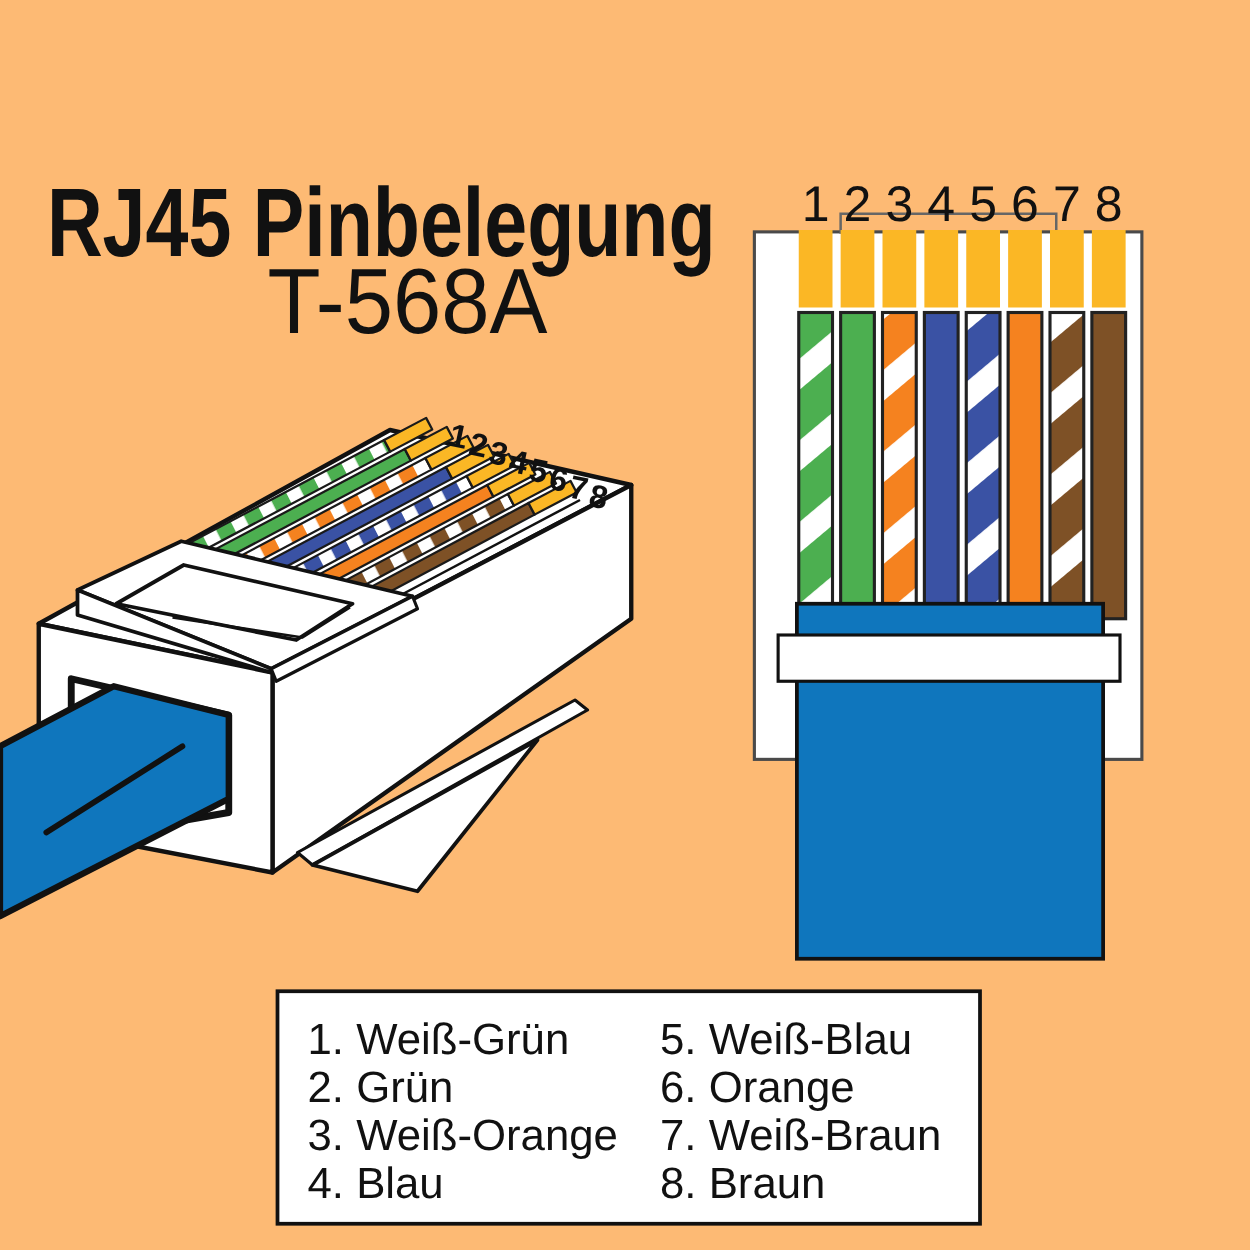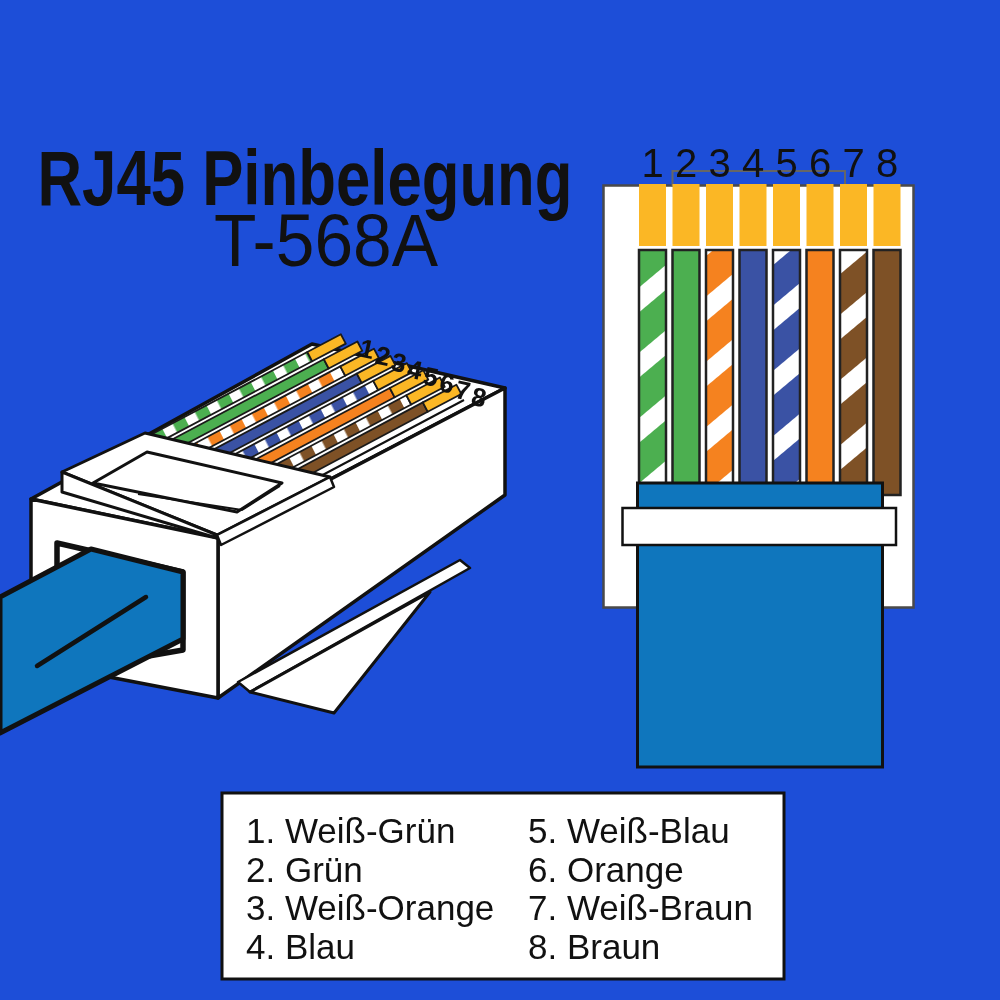--- a/index.html
+++ b/index.html
@@ -1,16 +1,16 @@
 <!DOCTYPE html>
 <html><head>
 <meta charset="utf-8">
 <style>
   html,body{margin:0;padding:0;background:#ffffff;}
-  .page{position:relative;width:1000px;height:1000px;background:#1d4ed8;overflow:hidden;}
+  .page{position:relative;width:1000px;height:1000px;background:#fdba74;overflow:hidden;}
   svg{display:block;}
   text{font-family:"Liberation Sans","DejaVu Sans",sans-serif;fill:#111;}
   .title-main{font-weight:bold;}
 </style>
 </head>
 <body>
 
 <div class="page">
 <svg id="scene" width="1000" height="1000" viewBox="0 0 1000 1000">
   <defs id="pattern-defs">

